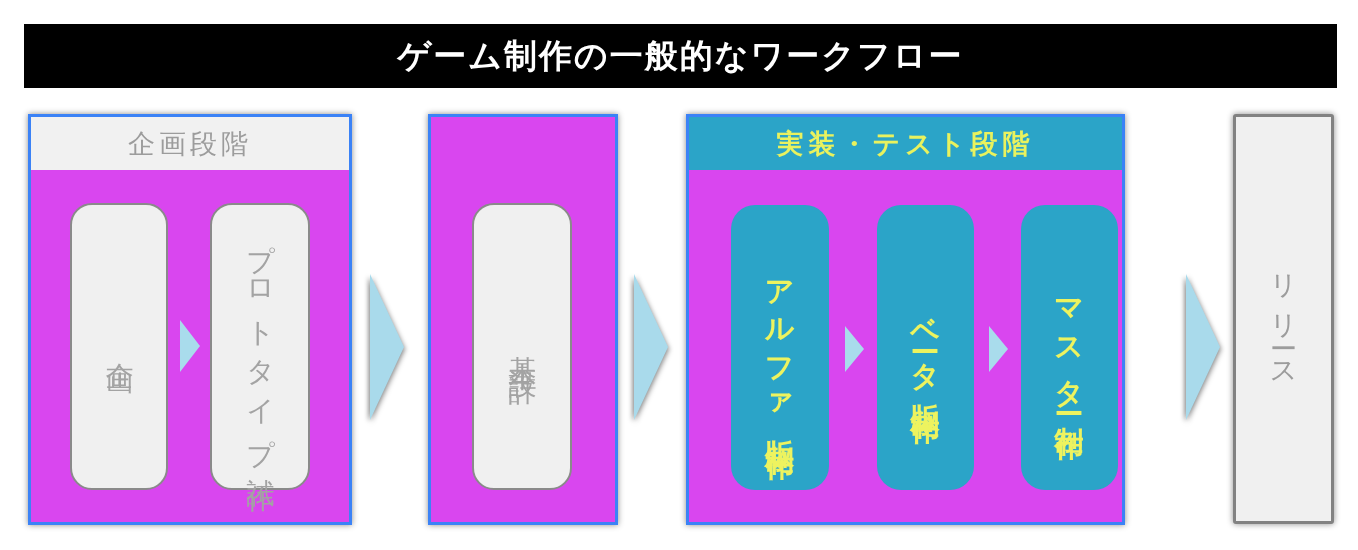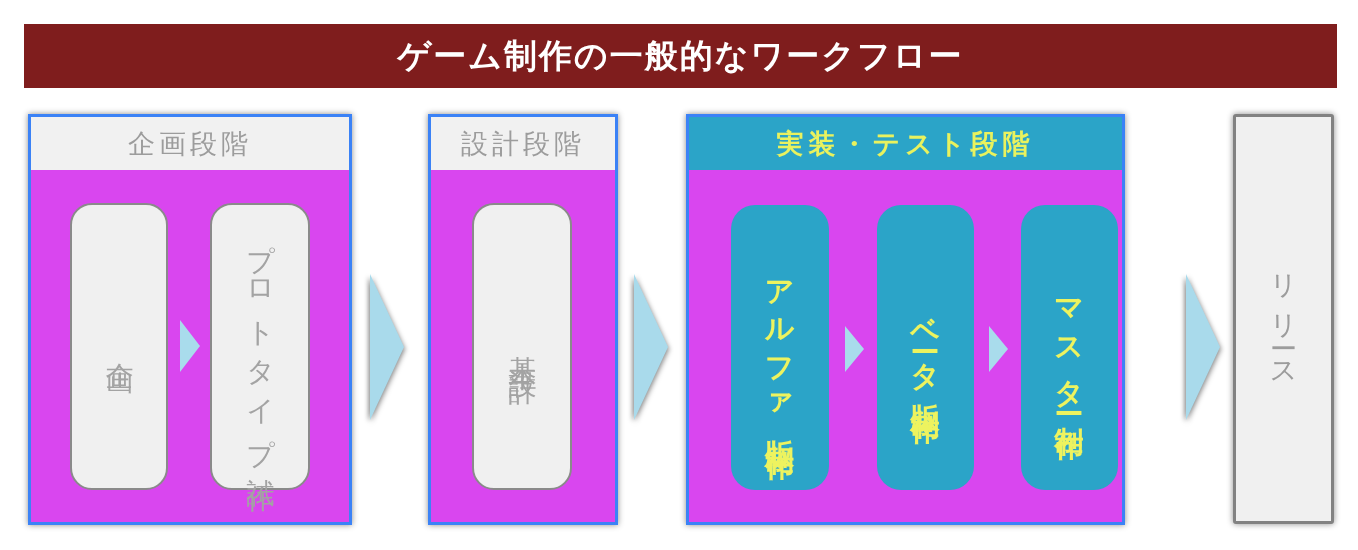--- a/index.html
+++ b/index.html
@@ -6,21 +6,21 @@
   html, body { background: #ffffff; }
   body {
     font-family: "DejaVu Sans", "Liberation Sans", sans-serif;
     width: 1358px; height: 550px; position: relative; overflow: hidden;
   }
   .canvas { position: absolute; left: 0; top: 0; width: 1358px; height: 550px; background: #ffffff; }
 
   
   .title-bar {
     position: absolute; left: 24px; top: 24px; width: 1313px; height: 64px;
-    background: #7f1d1d; color: #ffffff;
+    background: #000000; color: #ffffff;
     display: flex; align-items: center; justify-content: center;
     font-size: 33px; font-weight: 700; letter-spacing: 2px;
   }
 
   
   .stage {
     position: absolute; top: 114px; height: 411px;
     background: #d946ef; border: 3px solid #3b82f6;
     box-shadow: 0 0 6px rgba(0,0,0,0.45);
   }
@@ -116,23 +116,20 @@
     <div class="node node-prototype">
       <span class="vtext">プロトタイプ試作</span>
     </div>
   </div>
 
   <div class="stage-arrow-wrap stage-arrow-1">
     <div class="tri"></div>
   </div>
 
   <div class="stage stage-design">
-    <div class="stage-header">
-      <span>設計段階</span>
-    </div>
     <div class="node node-basic">
       <span class="vtext">基本設計</span>
     </div>
   </div>
 
   <div class="stage-arrow-wrap stage-arrow-2">
     <div class="tri"></div>
   </div>
 
   <div class="stage stage-impl">

